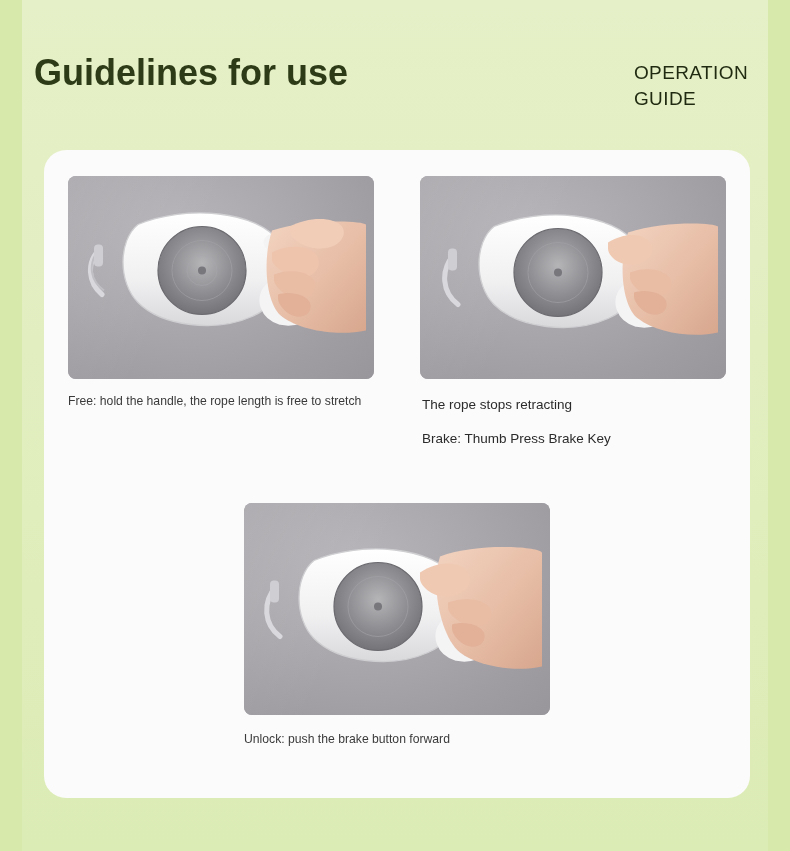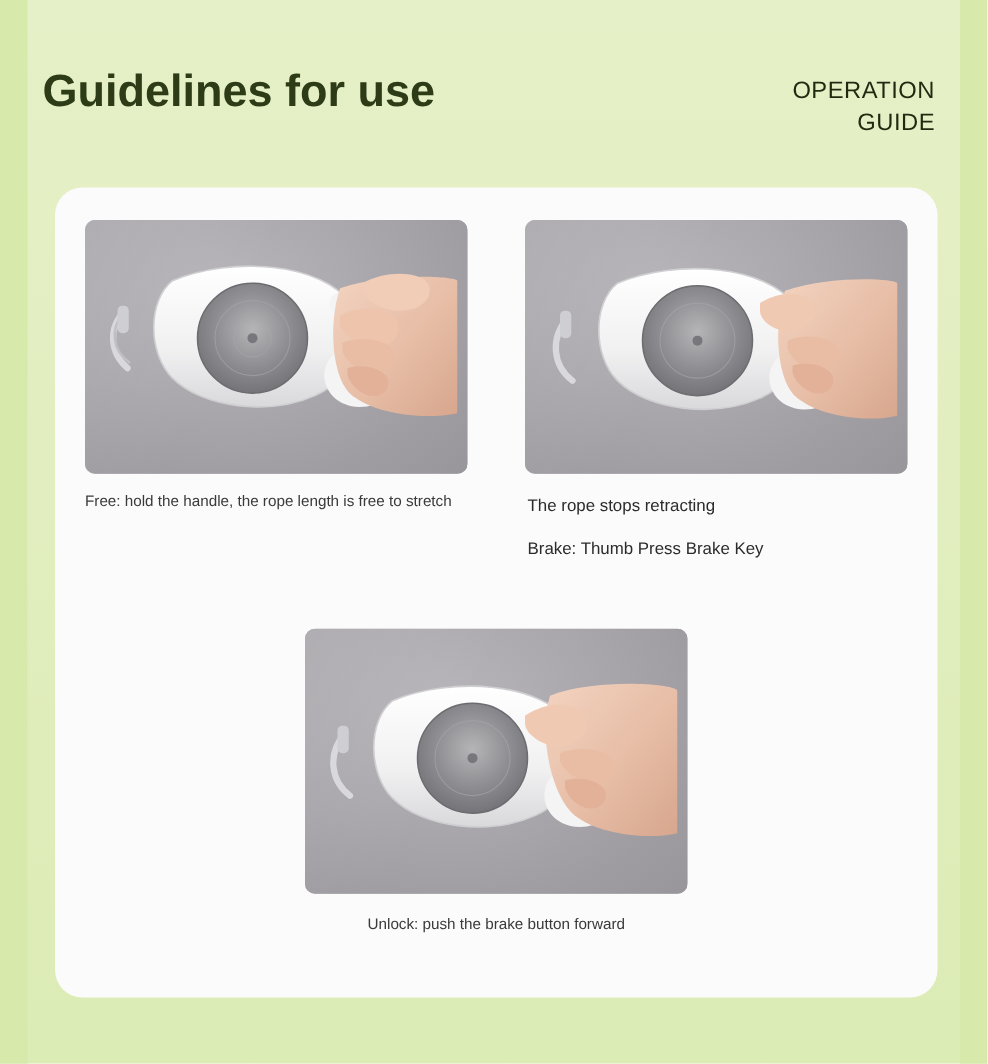--- a/index.html
+++ b/index.html
@@ -47,21 +47,21 @@
 
   .title {
     font-size: 36px;
     font-weight: bold;
     color: #2d3b16;
     letter-spacing: 0px;
     line-height: 1.15;
   }
 
   .subtitle {
-    text-align: right;
+    text-align: left;
     font-size: 19px;
     line-height: 1.35;
     color: #1f2a10;
     letter-spacing: .4px;
     padding-top: 8px;
   }
 
   .card {
     position: relative;
     z-index: 2;
@@ -131,21 +131,21 @@
 
   .row-bottom {
     display: flex;
     justify-content: center;
     margin-top: 54px;
   }
 
   .bottom-inner {
     width: 306px;
   }
-  .bottom-inner .caption { text-align: center; }
+  .bottom-inner .caption { text-align: left; }
   .bottom-inner .caption.first { margin-top: 15px; }
   .bottom-inner .caption.second { margin-top: 18px; }
 </style>
 </head>
 <body>
 
 <div class="page">
 
   <div class="header">
     <h1 class="title">Guidelines for use</h1>

